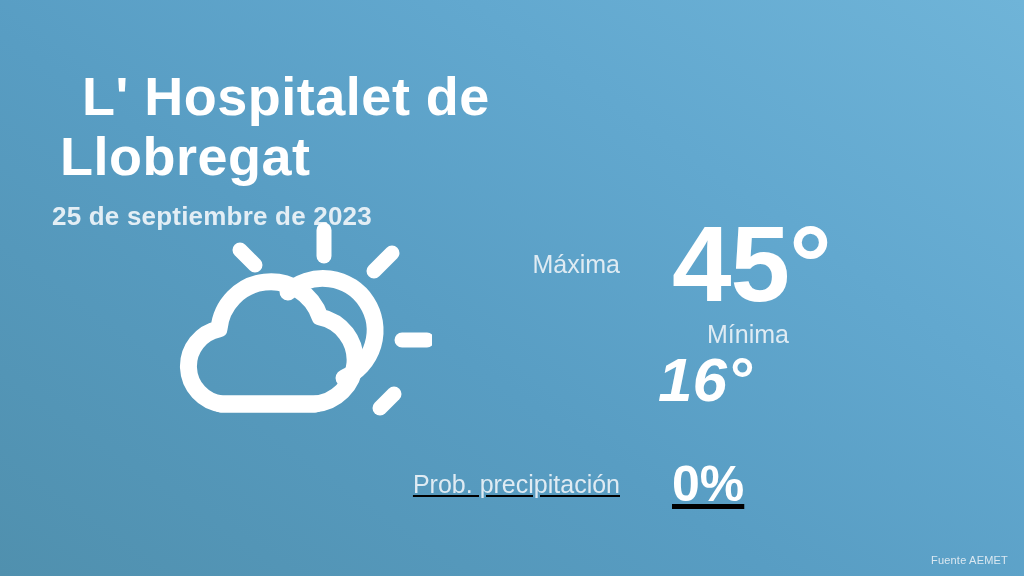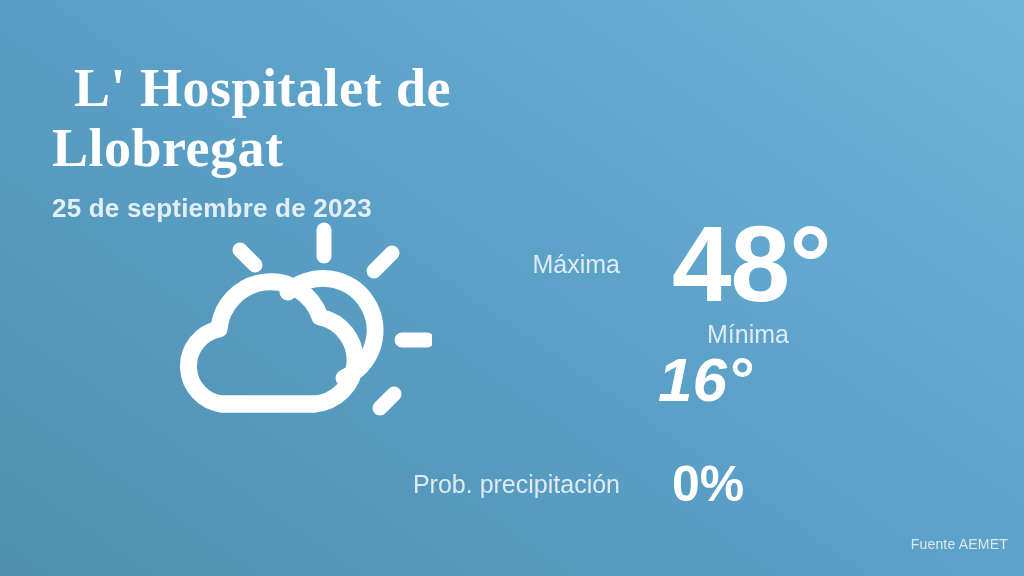--- a/index.html
+++ b/index.html
@@ -27,23 +27,22 @@
     top: 58px;
     width: 600px;
   }
   #city-name {
     font-size: 54px;
     font-weight: bold;
     line-height: 1.12;
     color: #ffffff;
     letter-spacing: 0.5px;
     text-indent: 22px;
-    margin: 0;
+    margin: 8px;
     white-space: pre-wrap;
-    font-family: Liberation Serif, serif;
   }
   #date-line {
     margin-top: 14px;
     font-size: 26px;
     font-weight: 700;
     color: #e3eef5;
     letter-spacing: 0.2px;
   }
 
   
@@ -85,29 +84,29 @@
   .stat-value {
     color: #ffffff;
     font-weight: bold;
     line-height: 1;
     white-space: nowrap;
   }
   #row-max { height: 112px; }
   #row-max .stat-value { font-size: 107px; letter-spacing: -1px; }
   #row-min { height: 112px; flex-direction: column; }
   #row-min .stat-value { font-size: 62px; font-style: italic; }
-  #row-precip { height: 104px; }
+  #row-precip { height: 104px; text-decoration: underline; }
   #row-precip .stat-value { font-size: 50px; }
 
   
   #source-note {
     position: absolute;
     right: 16px;
-    bottom: 24px;
-    font-size: 14px;
+    bottom: 10px;
+    font-size: 11px;
     color: #dbe8f1;
     letter-spacing: 0.2px;
   }
 </style>
 </head>
 <body>
 
 <div id="card">
 
   <div id="place-block">
@@ -135,21 +134,21 @@
                A 52 52 0 0 1 168 99
                A 44 44 0 0 1 162 186
                Z" fill="none" stroke="#ffffff" stroke-width="17" stroke-linejoin="round" stroke-linecap="round"></path>
       <line x1="68" y1="186" x2="164" y2="186" stroke="#ffffff" stroke-width="17" stroke-linecap="round"></line>
     </svg>
   </div>
 
   <div id="stats">
     <div class="stat-row" id="row-max">
       <div class="stat-label">Máxima</div>
-      <div class="stat-value">48°</div>
+      <div class="stat-value">45°</div>
     </div>
     <div class="stat-row" id="row-min">
       <div class="stat-label">Mínima</div>
       <div class="stat-value">16°</div>
     </div>
     <div class="stat-row" id="row-precip">
       <div class="stat-label">Prob. precipitación</div>
       <div class="stat-value">0%</div>
     </div>
   </div>

